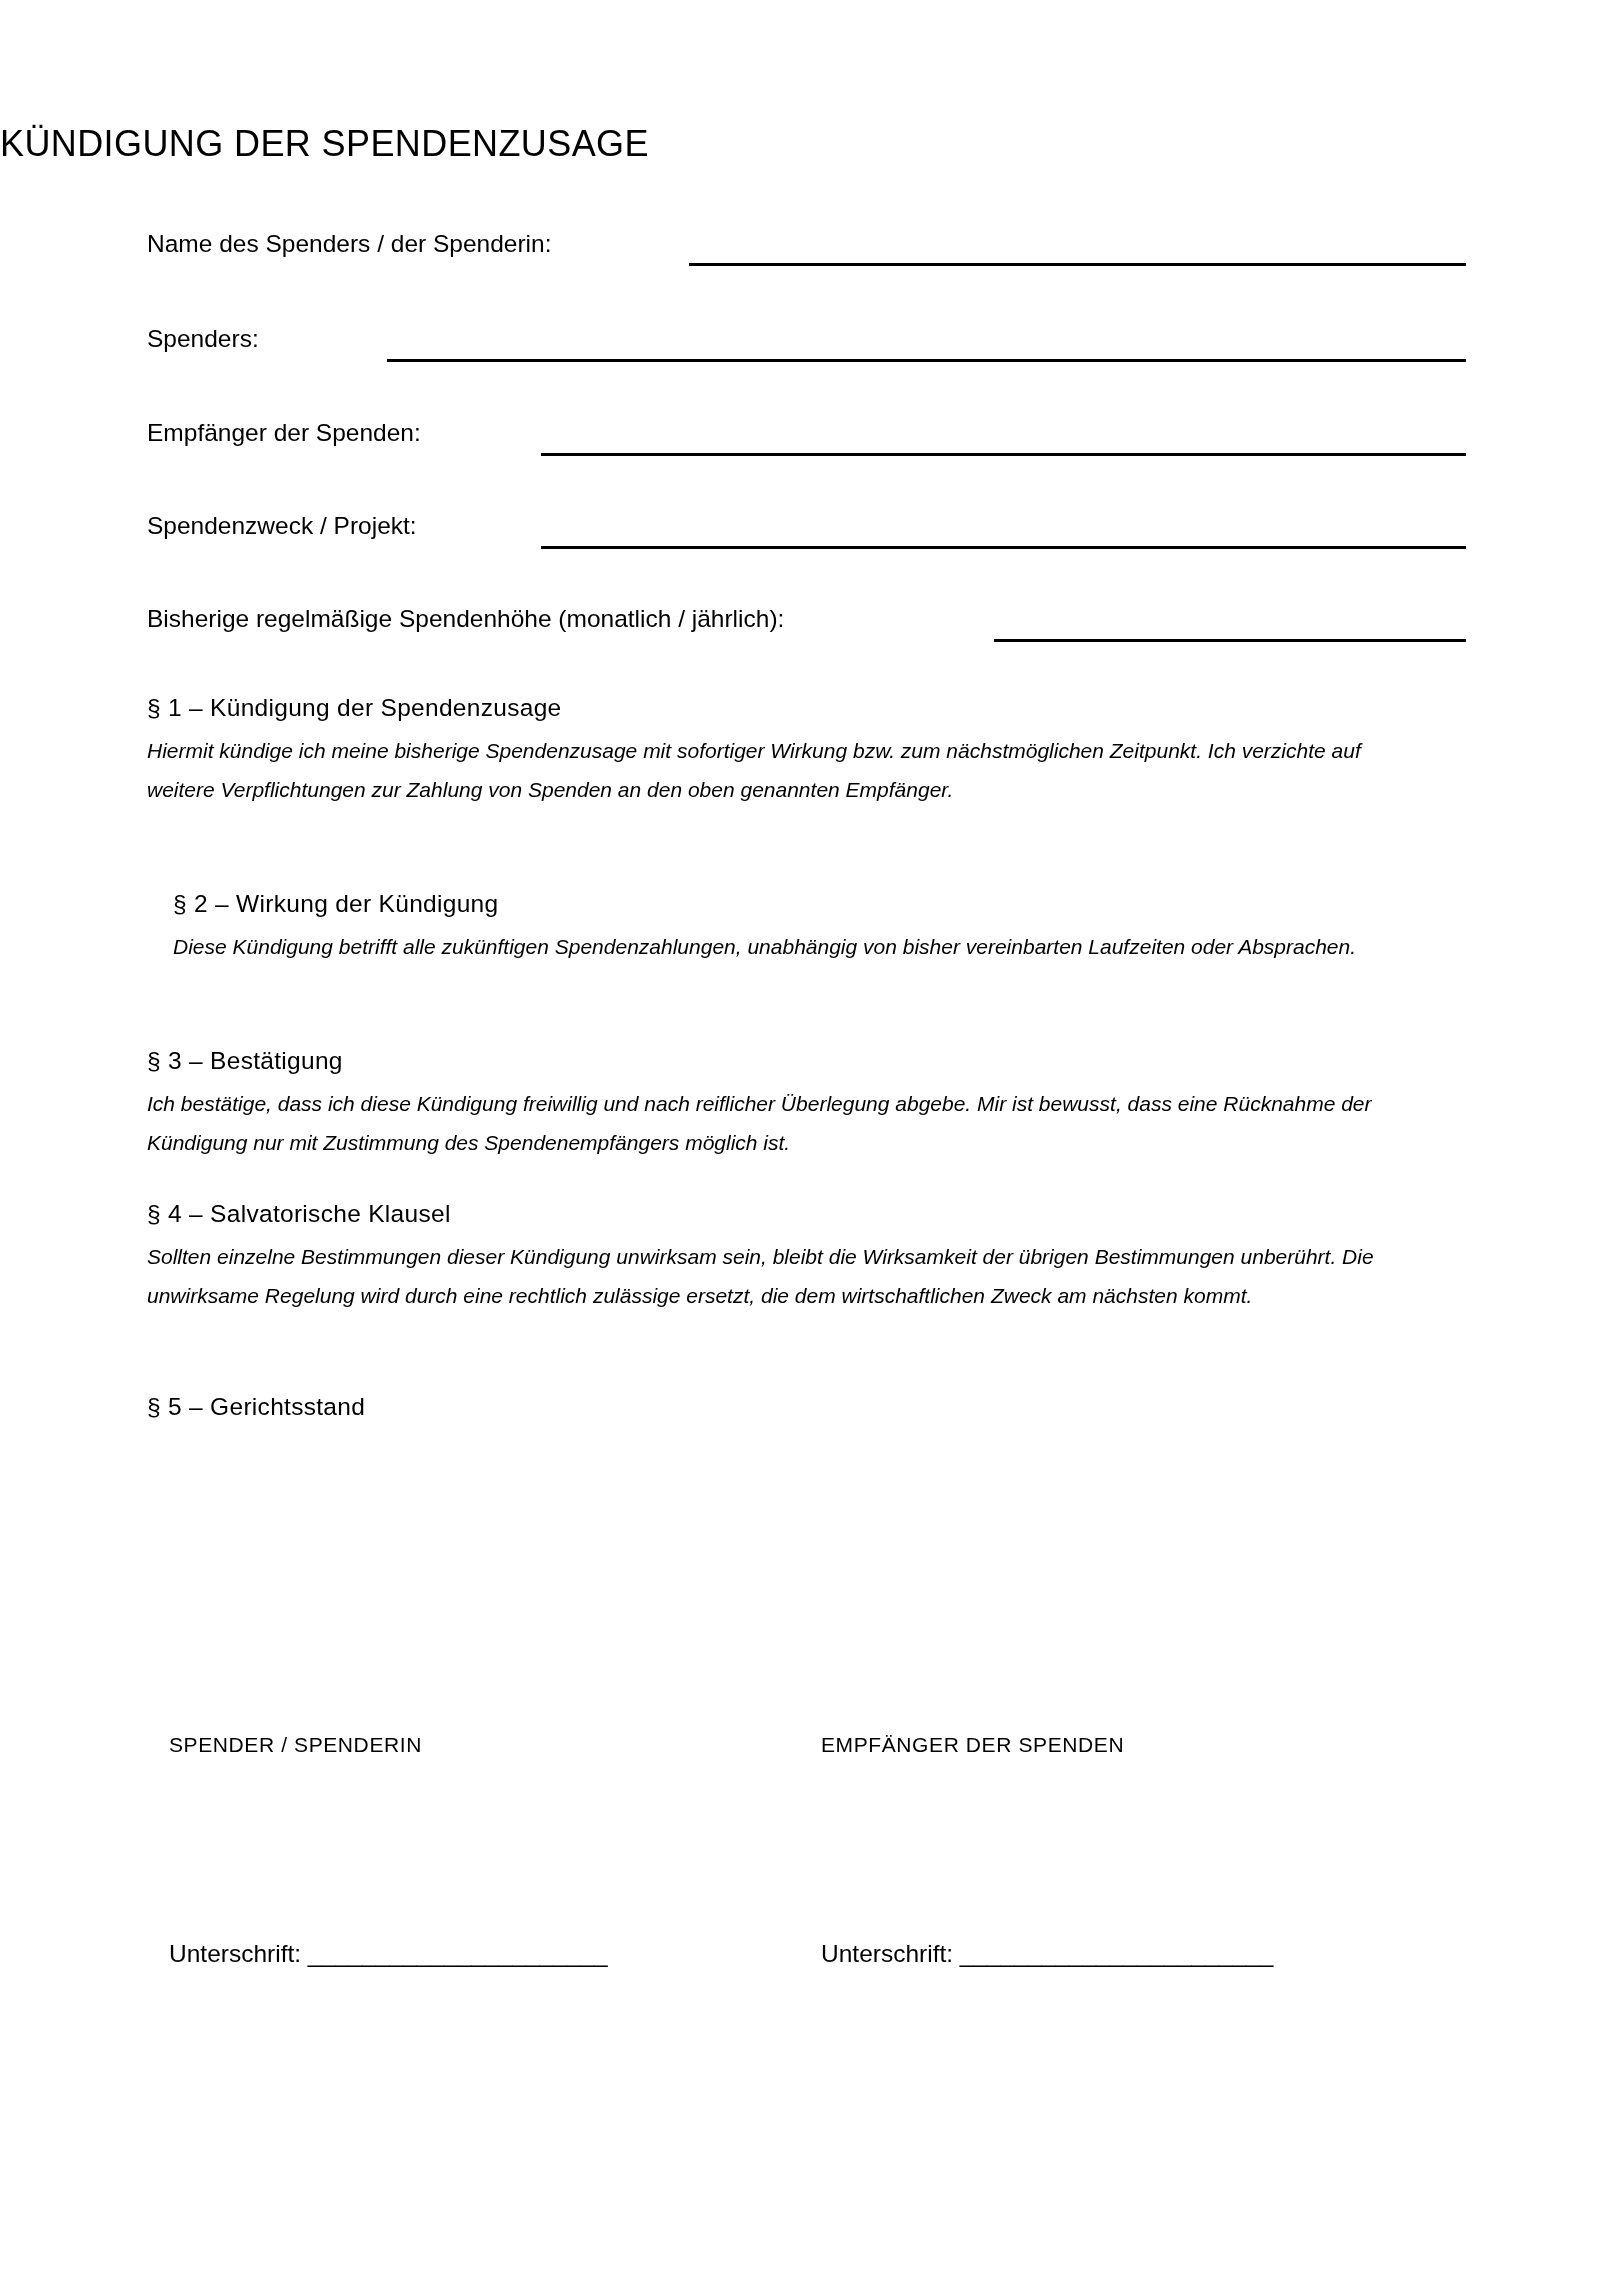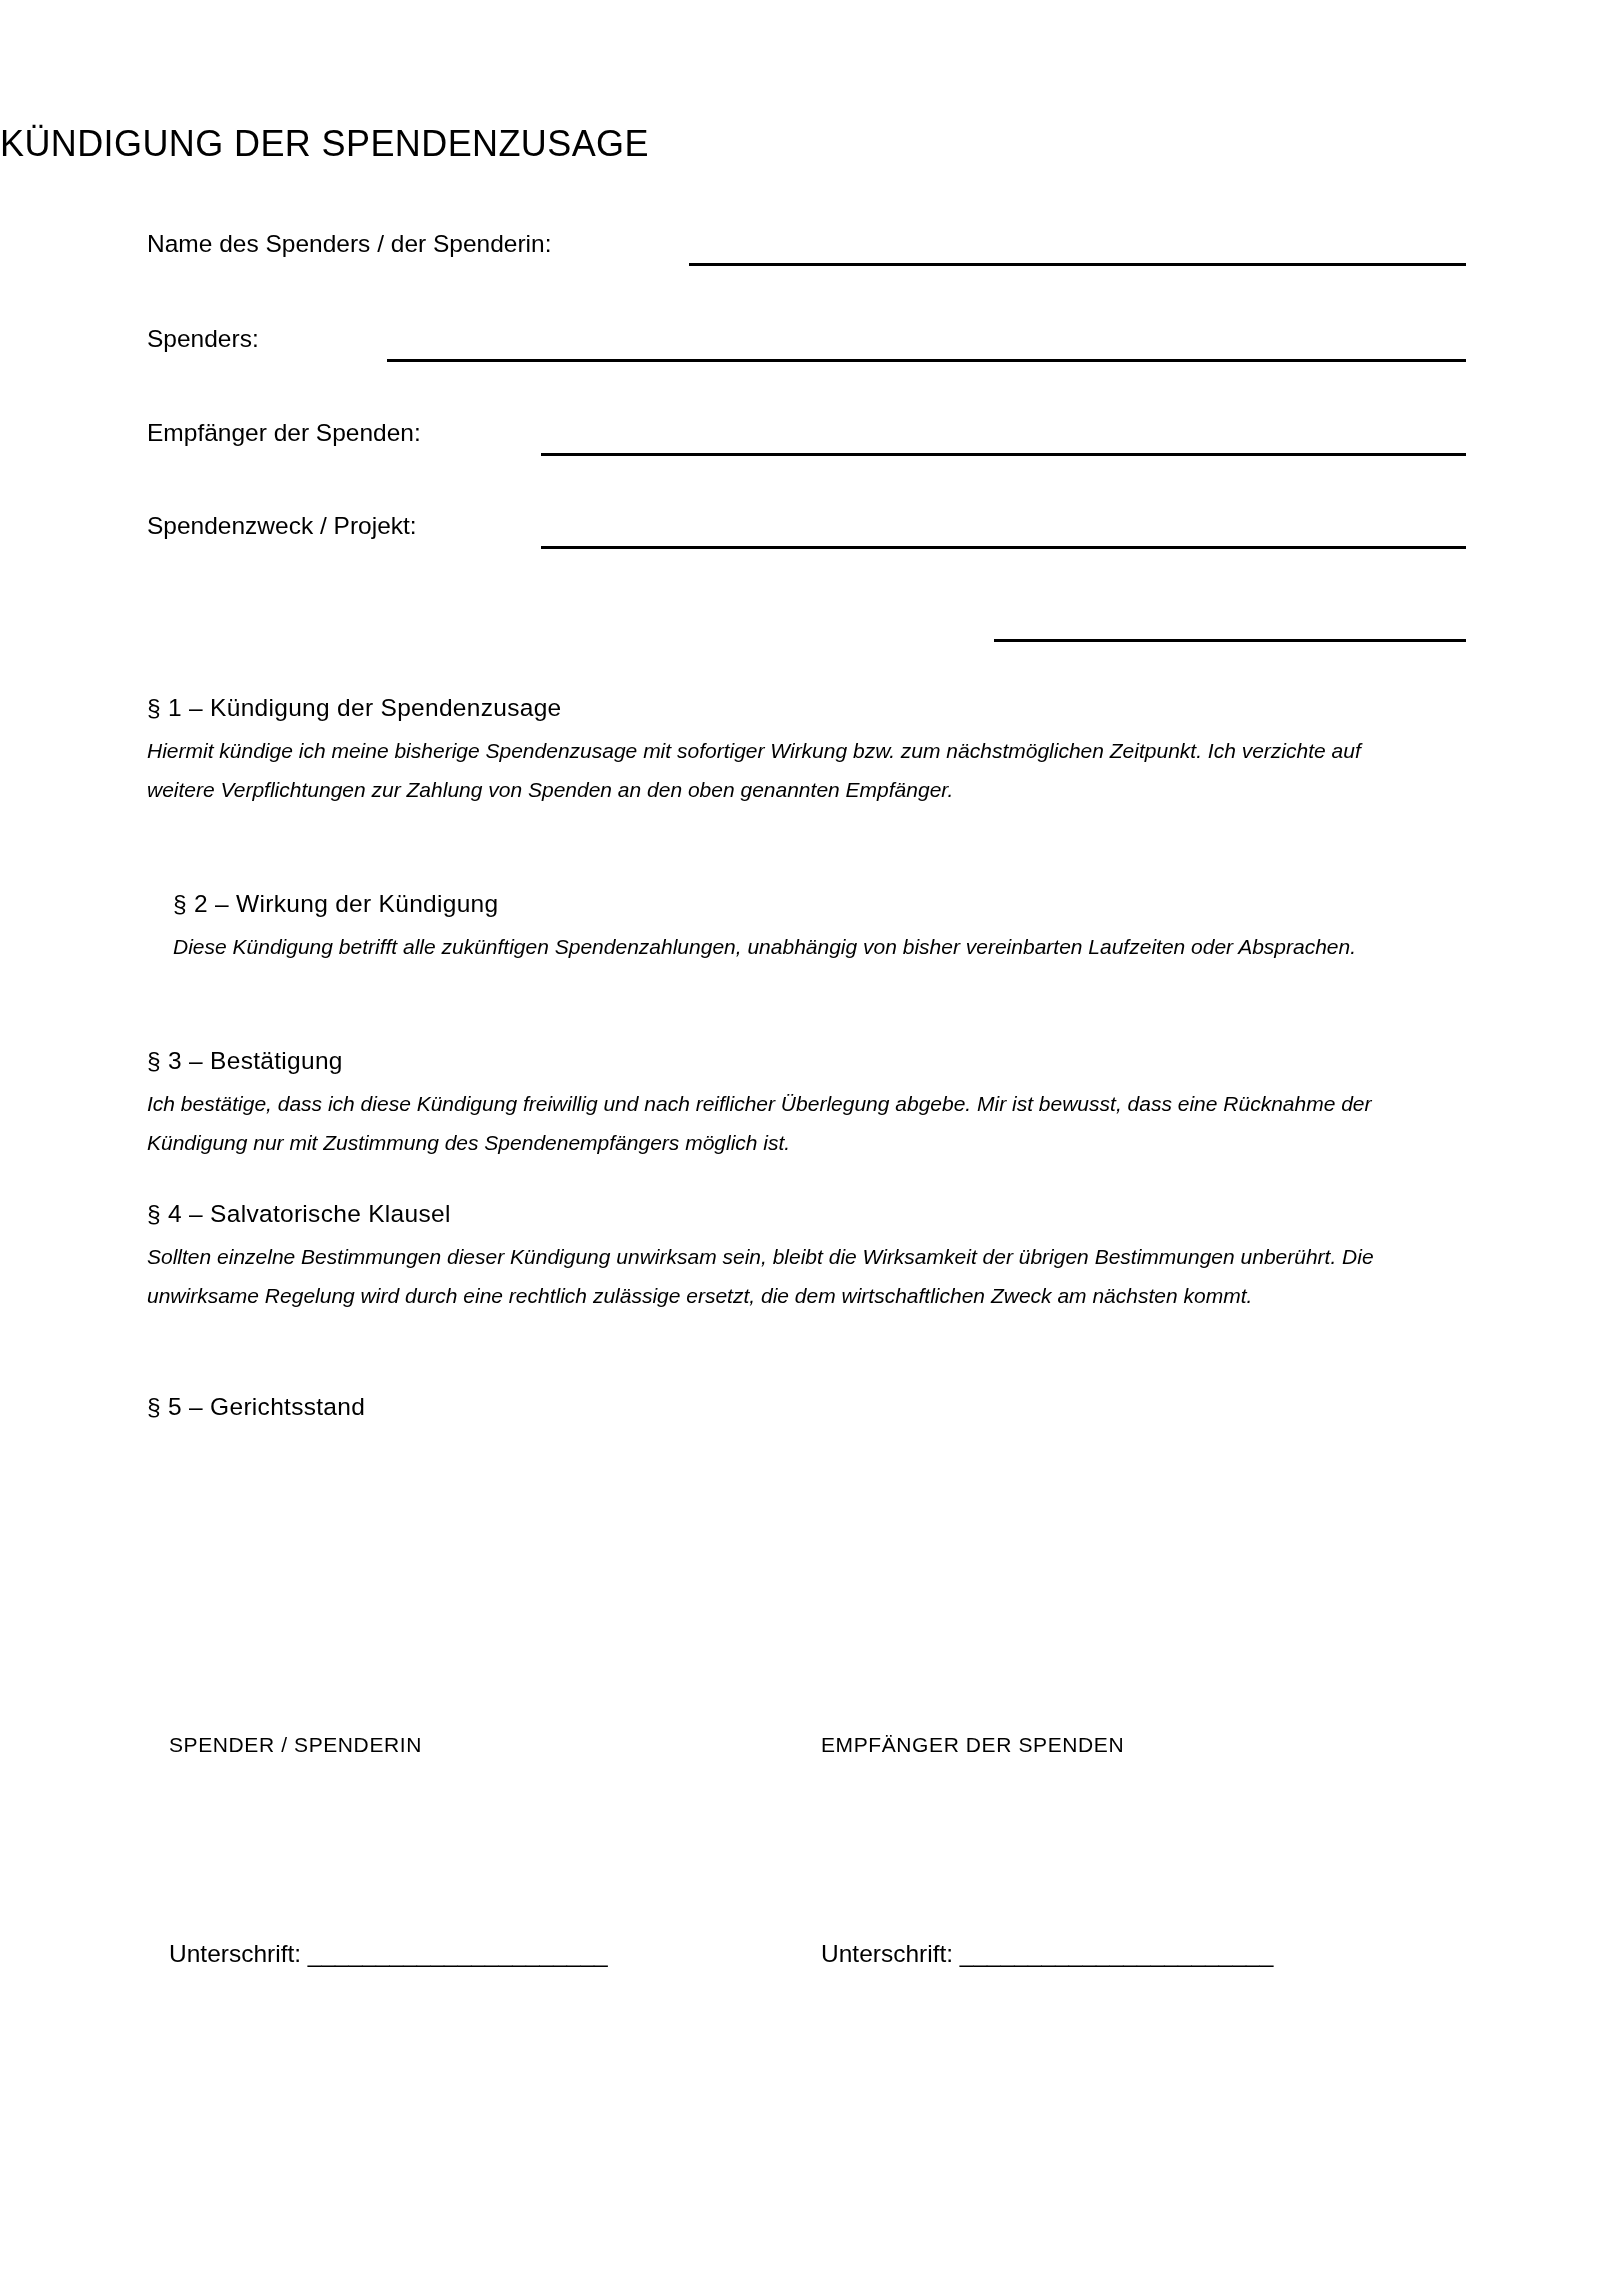--- a/index.html
+++ b/index.html
@@ -96,20 +96,21 @@
 
   <div class="field" style="top:322px;">Spenders:</div>
   <div class="rule" style="top:359px; left:387px; width:1079px;"></div>
 
   <div class="field" style="top:416px;">Empfänger der Spenden:</div>
   <div class="rule" style="top:453px; left:541px; width:925px;"></div>
 
   <div class="field" style="top:509px;">Spendenzweck / Projekt:</div>
   <div class="rule" style="top:546px; left:541px; width:925px;"></div>
 
+  <div class="field" style="top:602px;">Bisherige regelmäßige Spendenhöhe (monatlich / jährlich):</div>
   <div class="rule" style="top:639px; left:994px; width:472px;"></div>
 
   <div class="section" style="top:688px;">
     <p class="sec-head">§ 1 – Kündigung der Spendenzusage</p>
     <p class="sec-body">Hiermit kündige ich meine bisherige Spendenzusage mit sofortiger Wirkung bzw. zum nächstmöglichen Zeitpunkt. Ich verzichte auf weitere Verpflichtungen zur Zahlung von Spenden an den oben genannten Empfänger.</p>
   </div>
 
   <div class="section" style="top:884px;margin-left:26px;">
     <p class="sec-head">§ 2 – Wirkung der Kündigung</p>
     <p class="sec-body">Diese Kündigung betrifft alle zukünftigen Spendenzahlungen, unabhängig von bisher vereinbarten Laufzeiten oder Absprachen.</p>

